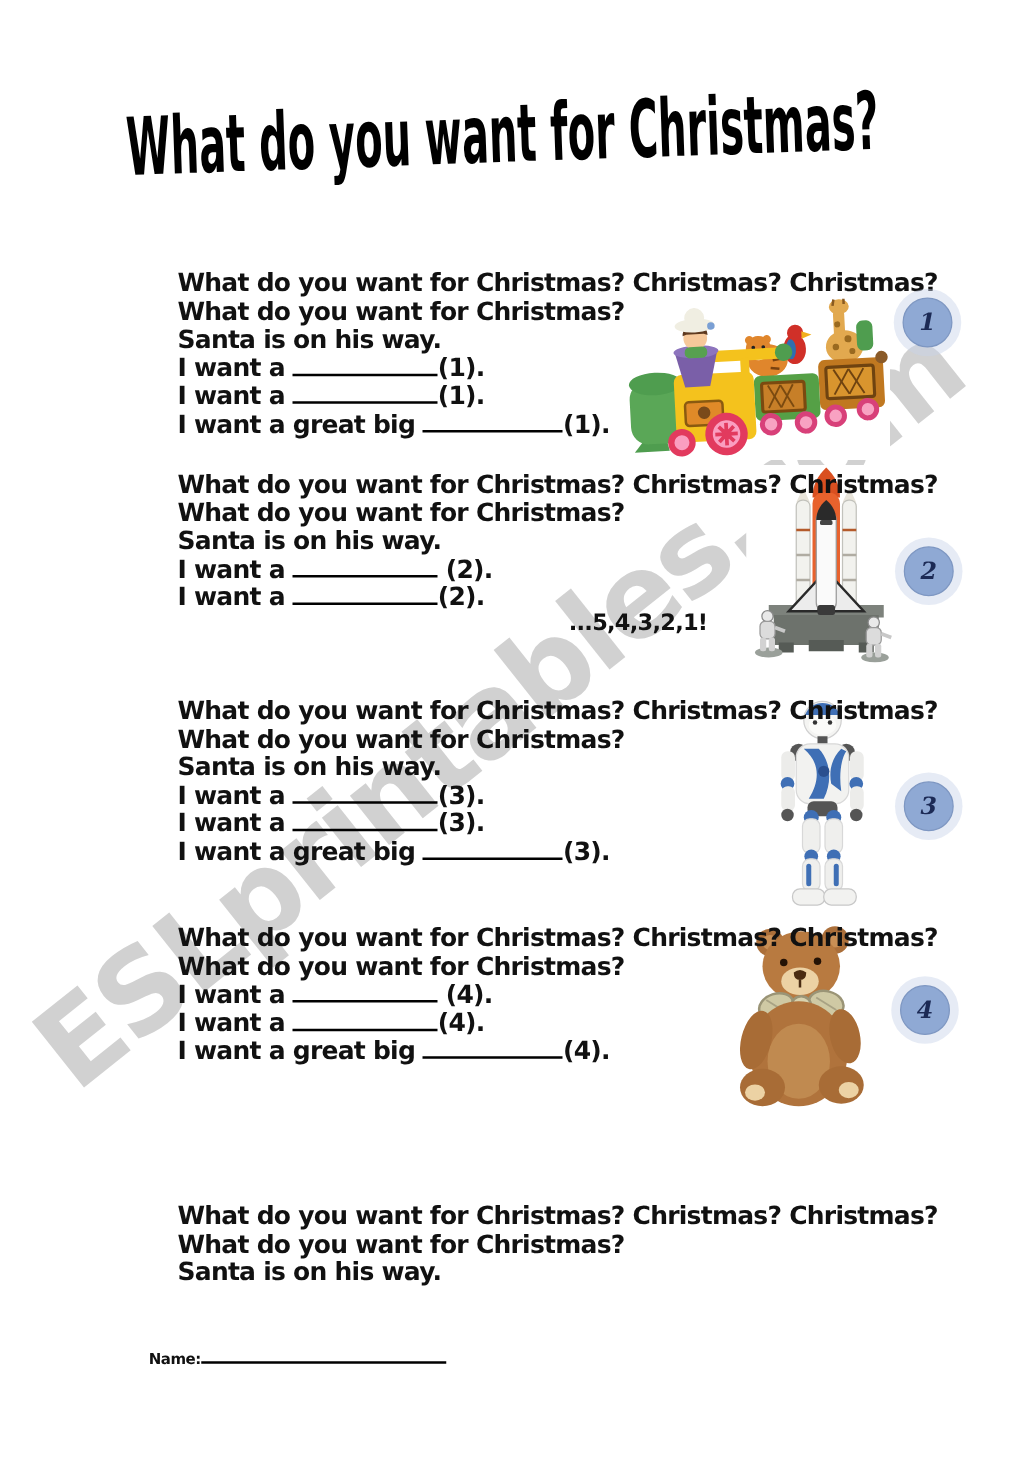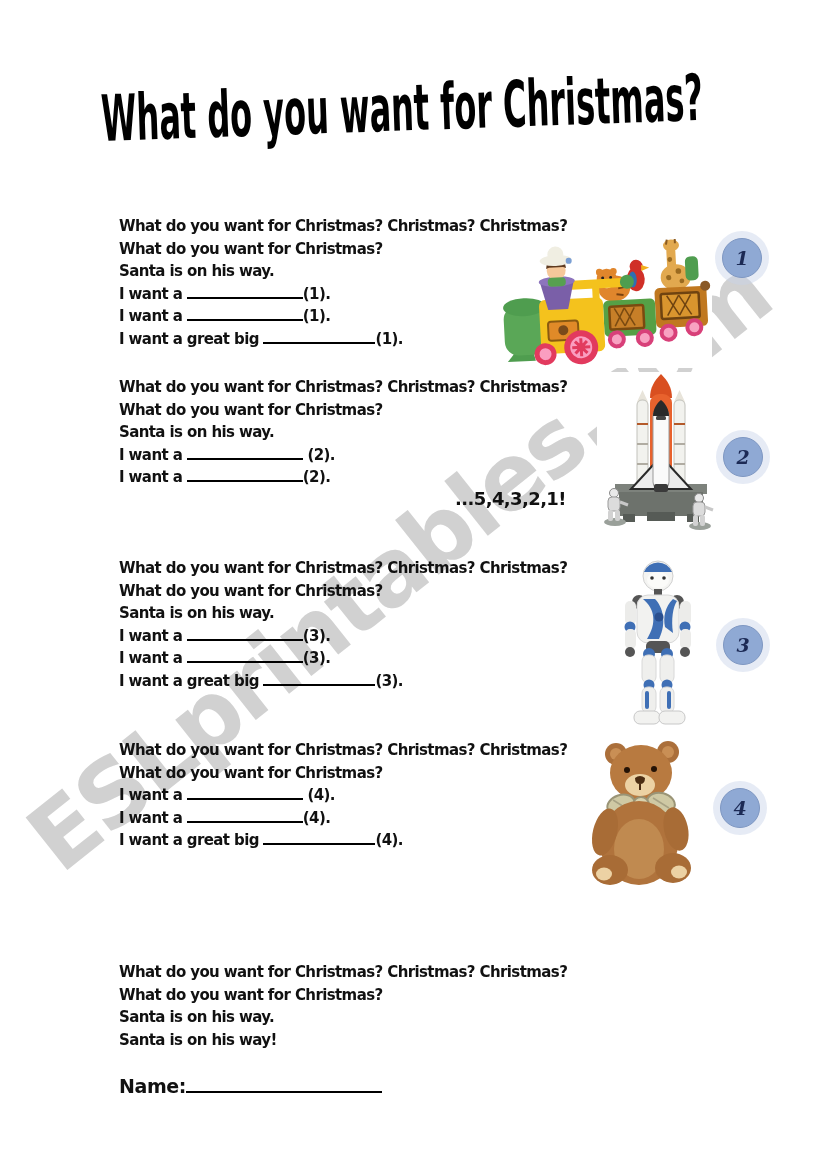--- a/index.html
+++ b/index.html
@@ -17,26 +17,26 @@
   }
   
   .title{
     position:absolute;left:100px;top:86px;z-index:4;margin:0;
     font-size:64px;line-height:66px;white-space:nowrap;color:#000;
     transform-origin:0 0;transform:rotate(-2deg) scaleX(0.50);
     font-weight:bold;
   }
   
   .verse{position:absolute;left:119px;z-index:4;}
-  .line{font-size:15px;line-height:22.5px;letter-spacing:-0.6px;white-space:nowrap;}
+  .line{font-size:20px;line-height:22.5px;letter-spacing:-0.6px;white-space:nowrap;margin-left:23px;}
   .blank{display:inline-block;width:116px;height:13px;border-bottom:2px solid #000;}
   .blank.big{width:112px;}
   .aside{position:absolute;left:336px;top:112px;font-size:18px;line-height:22.5px;letter-spacing:-0.6px;white-space:nowrap;}
   .refrain{position:absolute;left:272px;top:894px;z-index:4;font-size:15px;line-height:22.5px;letter-spacing:-0.6px;white-space:nowrap;}
-  .nameblock{position:absolute;left:119px;top:1075px;z-index:4;font-size:19px;line-height:23px;letter-spacing:-0.4px;}
+  .nameblock{position:absolute;left:119px;top:1075px;z-index:4;font-size:12px;line-height:23px;letter-spacing:-0.4px;}
   .nameline{display:inline-block;width:196px;height:14px;border-bottom:2px solid #000;}
   
   .badge{position:absolute;z-index:5;width:54px;height:54px;border-radius:50%;
     background:rgba(199,211,233,0.45);display:flex;align-items:center;justify-content:center;}
   .badge .inner{width:38px;height:38px;border-radius:50%;background:#8fa9d4;border:1px solid #7e97c2;
     display:flex;align-items:center;justify-content:center;}
   .badge .num{font-family:"DejaVu Serif",serif;font-style:italic;font-weight:bold;font-size:19px;color:#1c2a55;}
   
   .photo{position:absolute;z-index:2;background:#ffffff;}
   .photo svg{display:block;}
@@ -330,20 +330,19 @@
     <div class="line"><span>I want a </span><span class="blank"></span><span> (4).</span></div>
     <div class="line"><span>I want a </span><span class="blank"></span><span>(4).</span></div>
     <div class="line"><span>I want a great big </span><span class="blank big"></span><span>(4).</span></div>
   </div>
 
 
   <div class="verse" style="top:961px;">
     <div class="line">What do you want for Christmas? Christmas? Christmas?</div>
     <div class="line">What do you want for Christmas?</div>
     <div class="line">Santa is on his way.</div>
-    <div class="line">Santa is on his way!</div>
   </div>
 
   <div class="nameblock">
     <span>Name:</span><span class="nameline"></span>
   </div>
 
 </div>
 
 </body></html>

